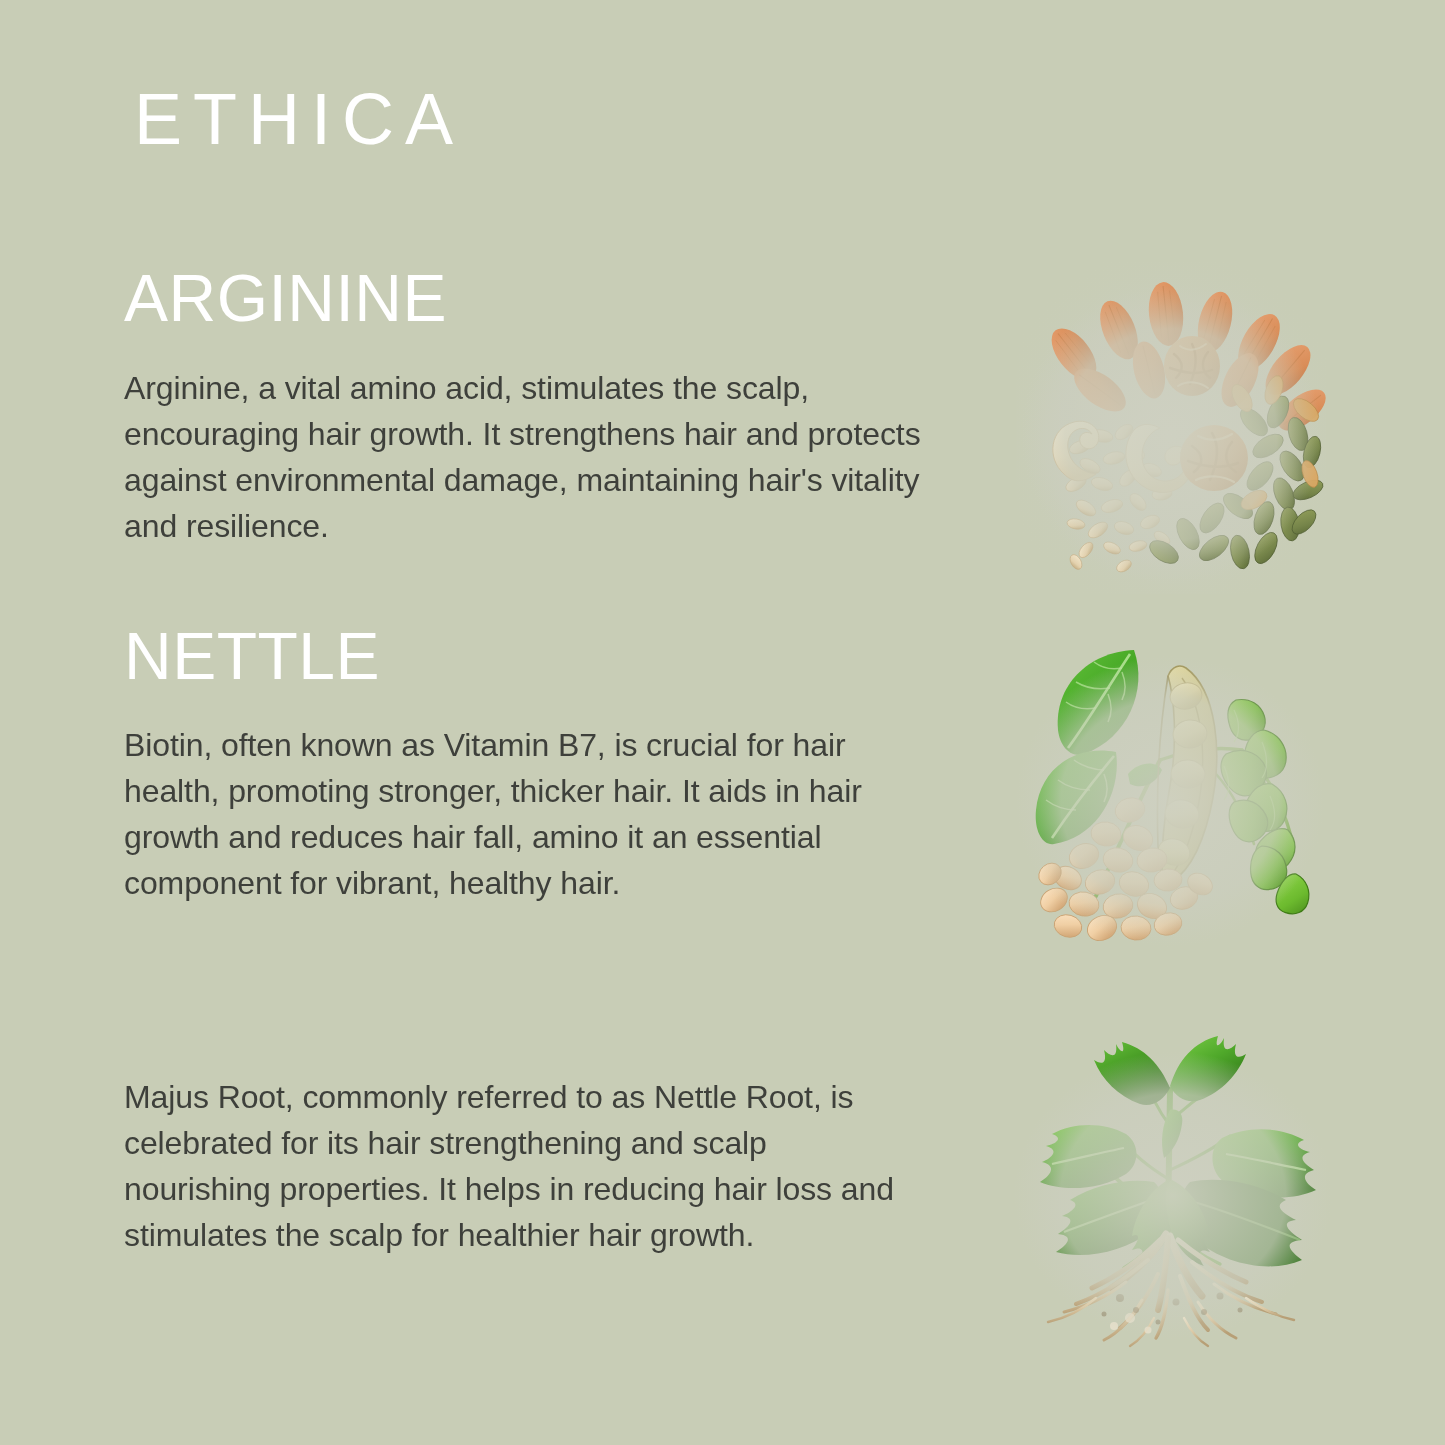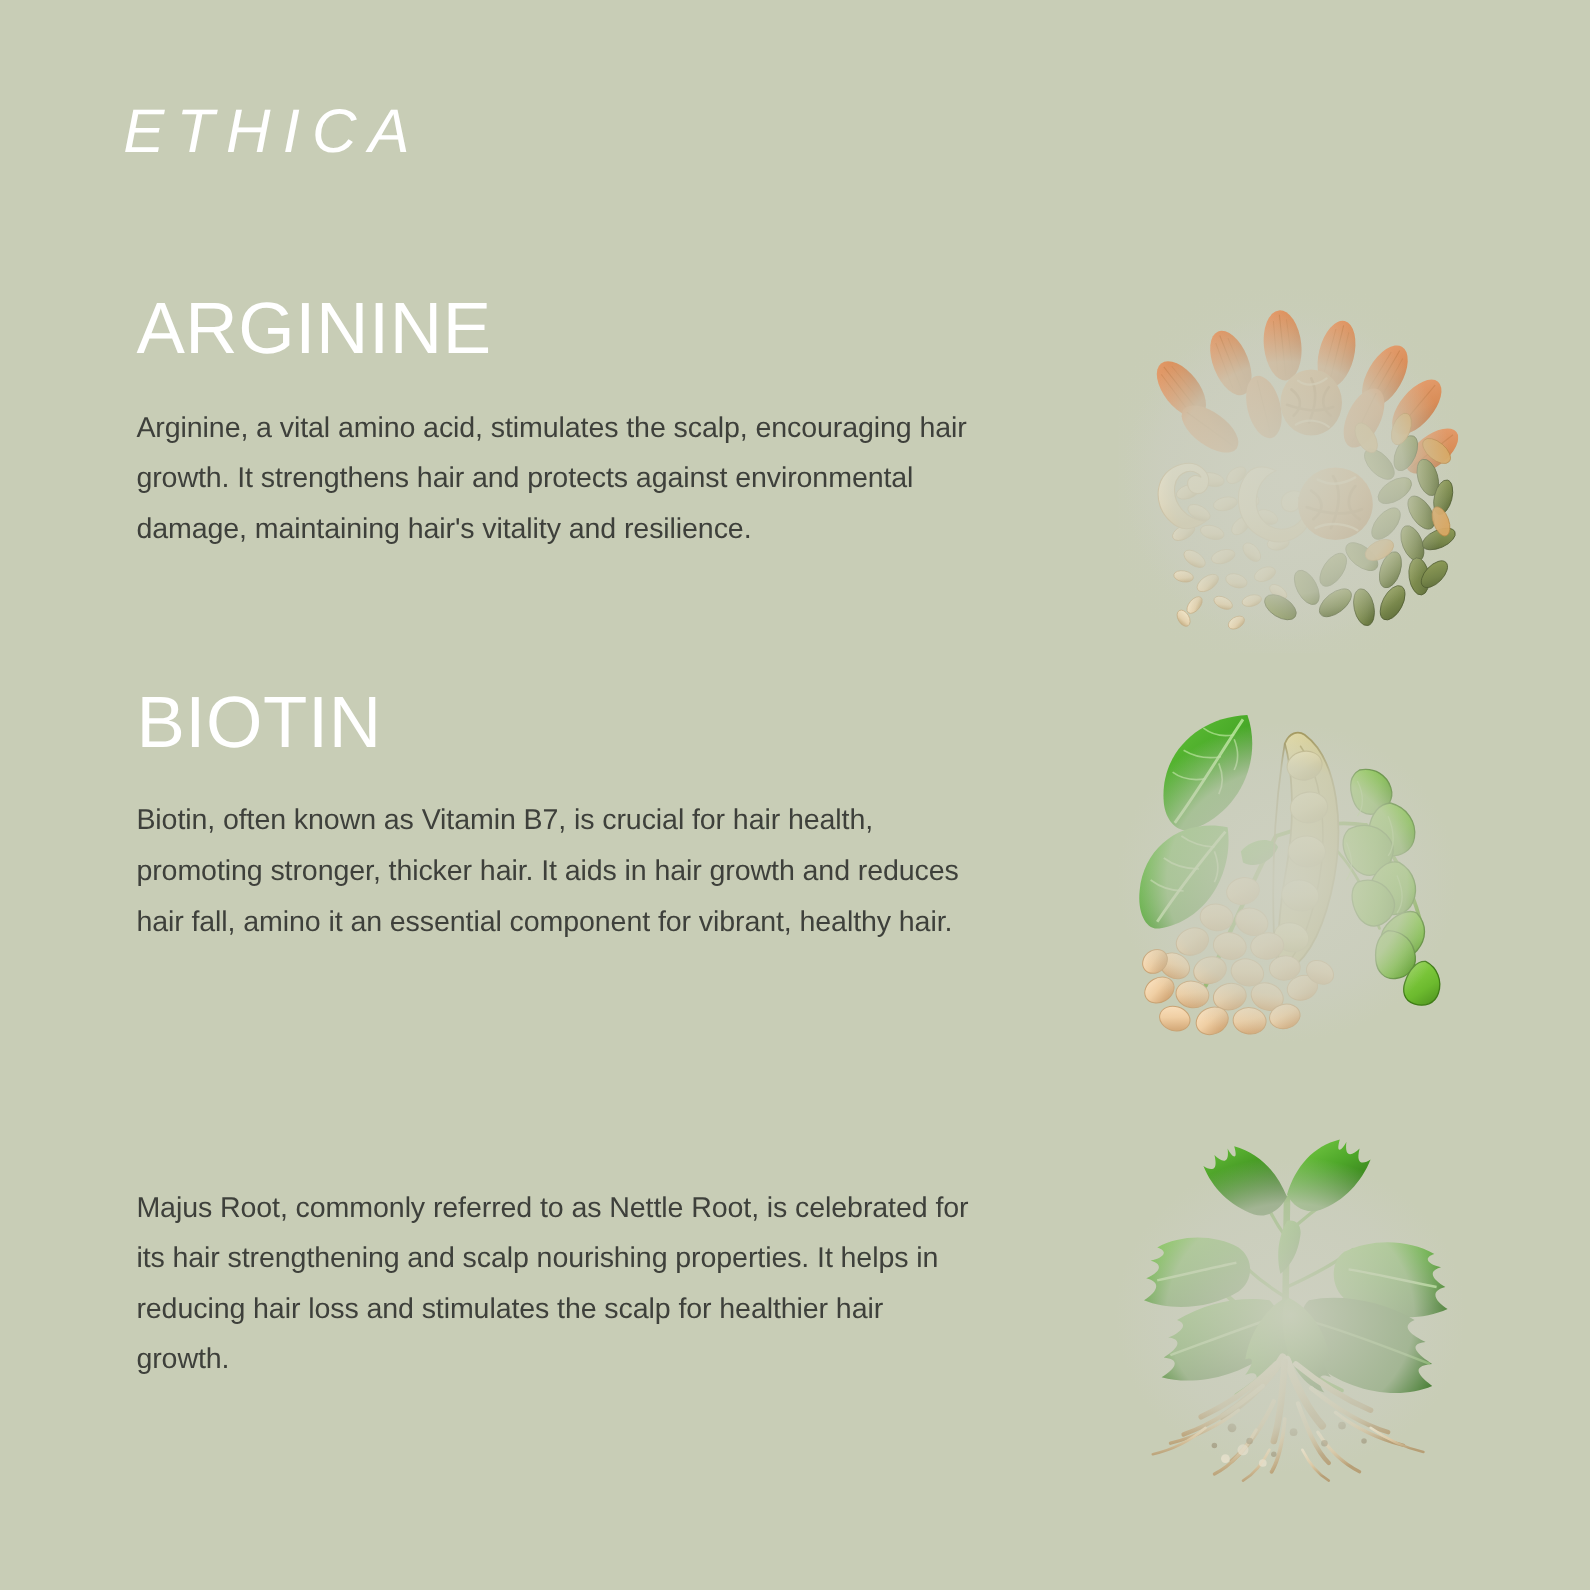--- a/index.html
+++ b/index.html
@@ -18,29 +18,28 @@
   .page {
     position: relative;
     width: 1445px;
     height: 1445px;
     background: #c8cdb6;
   }
 
   
   .brand {
     position: absolute;
-    left: 112px;
+    left: 134px;
     top: 88px;
-    font-size: 56px;
+    font-size: 72px;
     line-height: 62px;
     font-weight: 400;
     letter-spacing: 11px;
     color: #ffffff;
     white-space: nowrap;
-    font-style: italic;
   }
 
   
   .section {
     position: absolute;
     left: 124px;
     width: 900px;
   }
   .section-1 { top: 270px; }
   .section-2 { top: 628px; }
@@ -51,21 +50,21 @@
     line-height: 56px;
     font-weight: 300;
     letter-spacing: 0.5px;
     color: #ffffff;
     white-space: nowrap;
     margin: 0;
   }
 
   .section-body {
     margin: 0;
-    font-size: 26px;
+    font-size: 32px;
     line-height: 46px;
     font-weight: 400;
     color: #3e403b;
     letter-spacing: -0.1px;
   }
 
   .sec1-body { margin-top: 39px; width: 810px; }
   .sec2-body { margin-top: 38px; width: 790px; }
   .sec3-body { margin-top: 28px; width: 770px; }
 
@@ -264,21 +263,21 @@
         <ellipse cx="226" cy="136" rx="8" ry="15" transform="rotate(-30 226 136)"></ellipse>
         <ellipse cx="258" cy="128" rx="8" ry="15" transform="rotate(20 258 128)"></ellipse>
         <ellipse cx="290" cy="148" rx="8" ry="15" transform="rotate(-50 290 148)"></ellipse>
         <ellipse cx="238" cy="238" rx="8" ry="14" transform="rotate(62 238 238)"></ellipse>
         <ellipse cx="294" cy="212" rx="7" ry="14" transform="rotate(-20 294 212)"></ellipse>
       </g>
     </svg>
   </div>
 
   <div class="section section-2">
-    <h2 class="section-heading">BIOTIN</h2>
+    <h2 class="section-heading">NETTLE</h2>
     <p class="section-body sec2-body">Biotin, often known as Vitamin B7, is crucial for hair health, promoting stronger, thicker hair. It aids in hair growth and reduces hair fall, amino it an essential component for vibrant, healthy hair.</p>
   </div>
 
   <div class="photo photo-soy">
     <div class="photo-inner"></div>
     <svg width="320" height="322" viewBox="0 0 320 322">
       <defs>
         <linearGradient id="leafG" x1="0" y1="0" x2="0.8" y2="1">
           <stop offset="0%" stop-color="#63c23a"></stop>
           <stop offset="55%" stop-color="#46a726"></stop>

